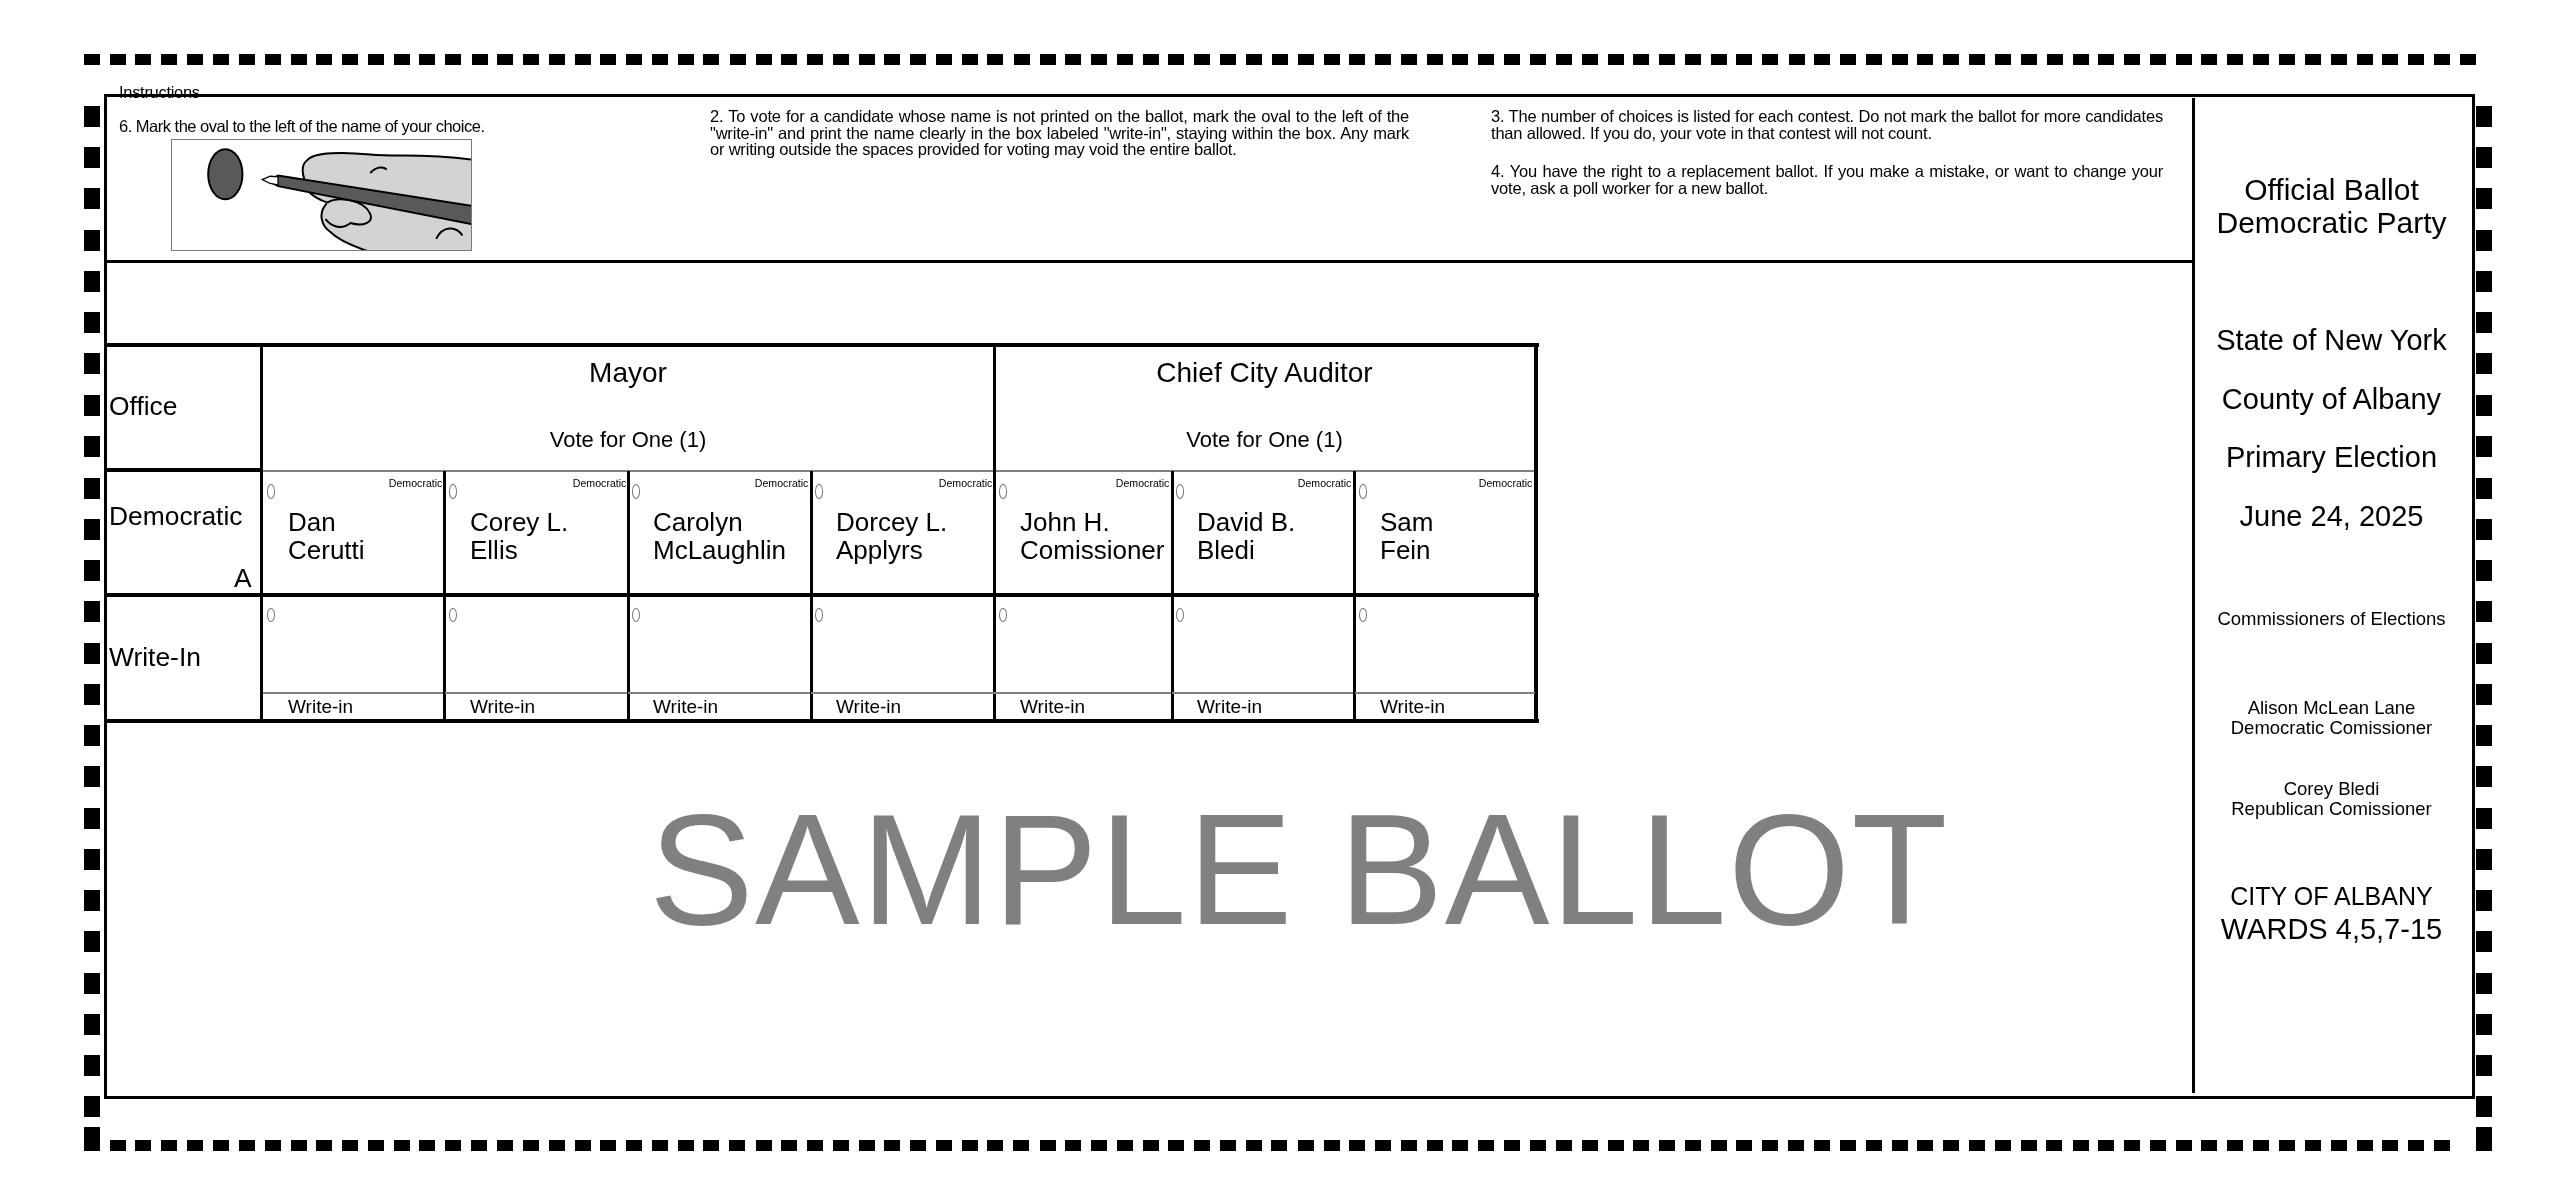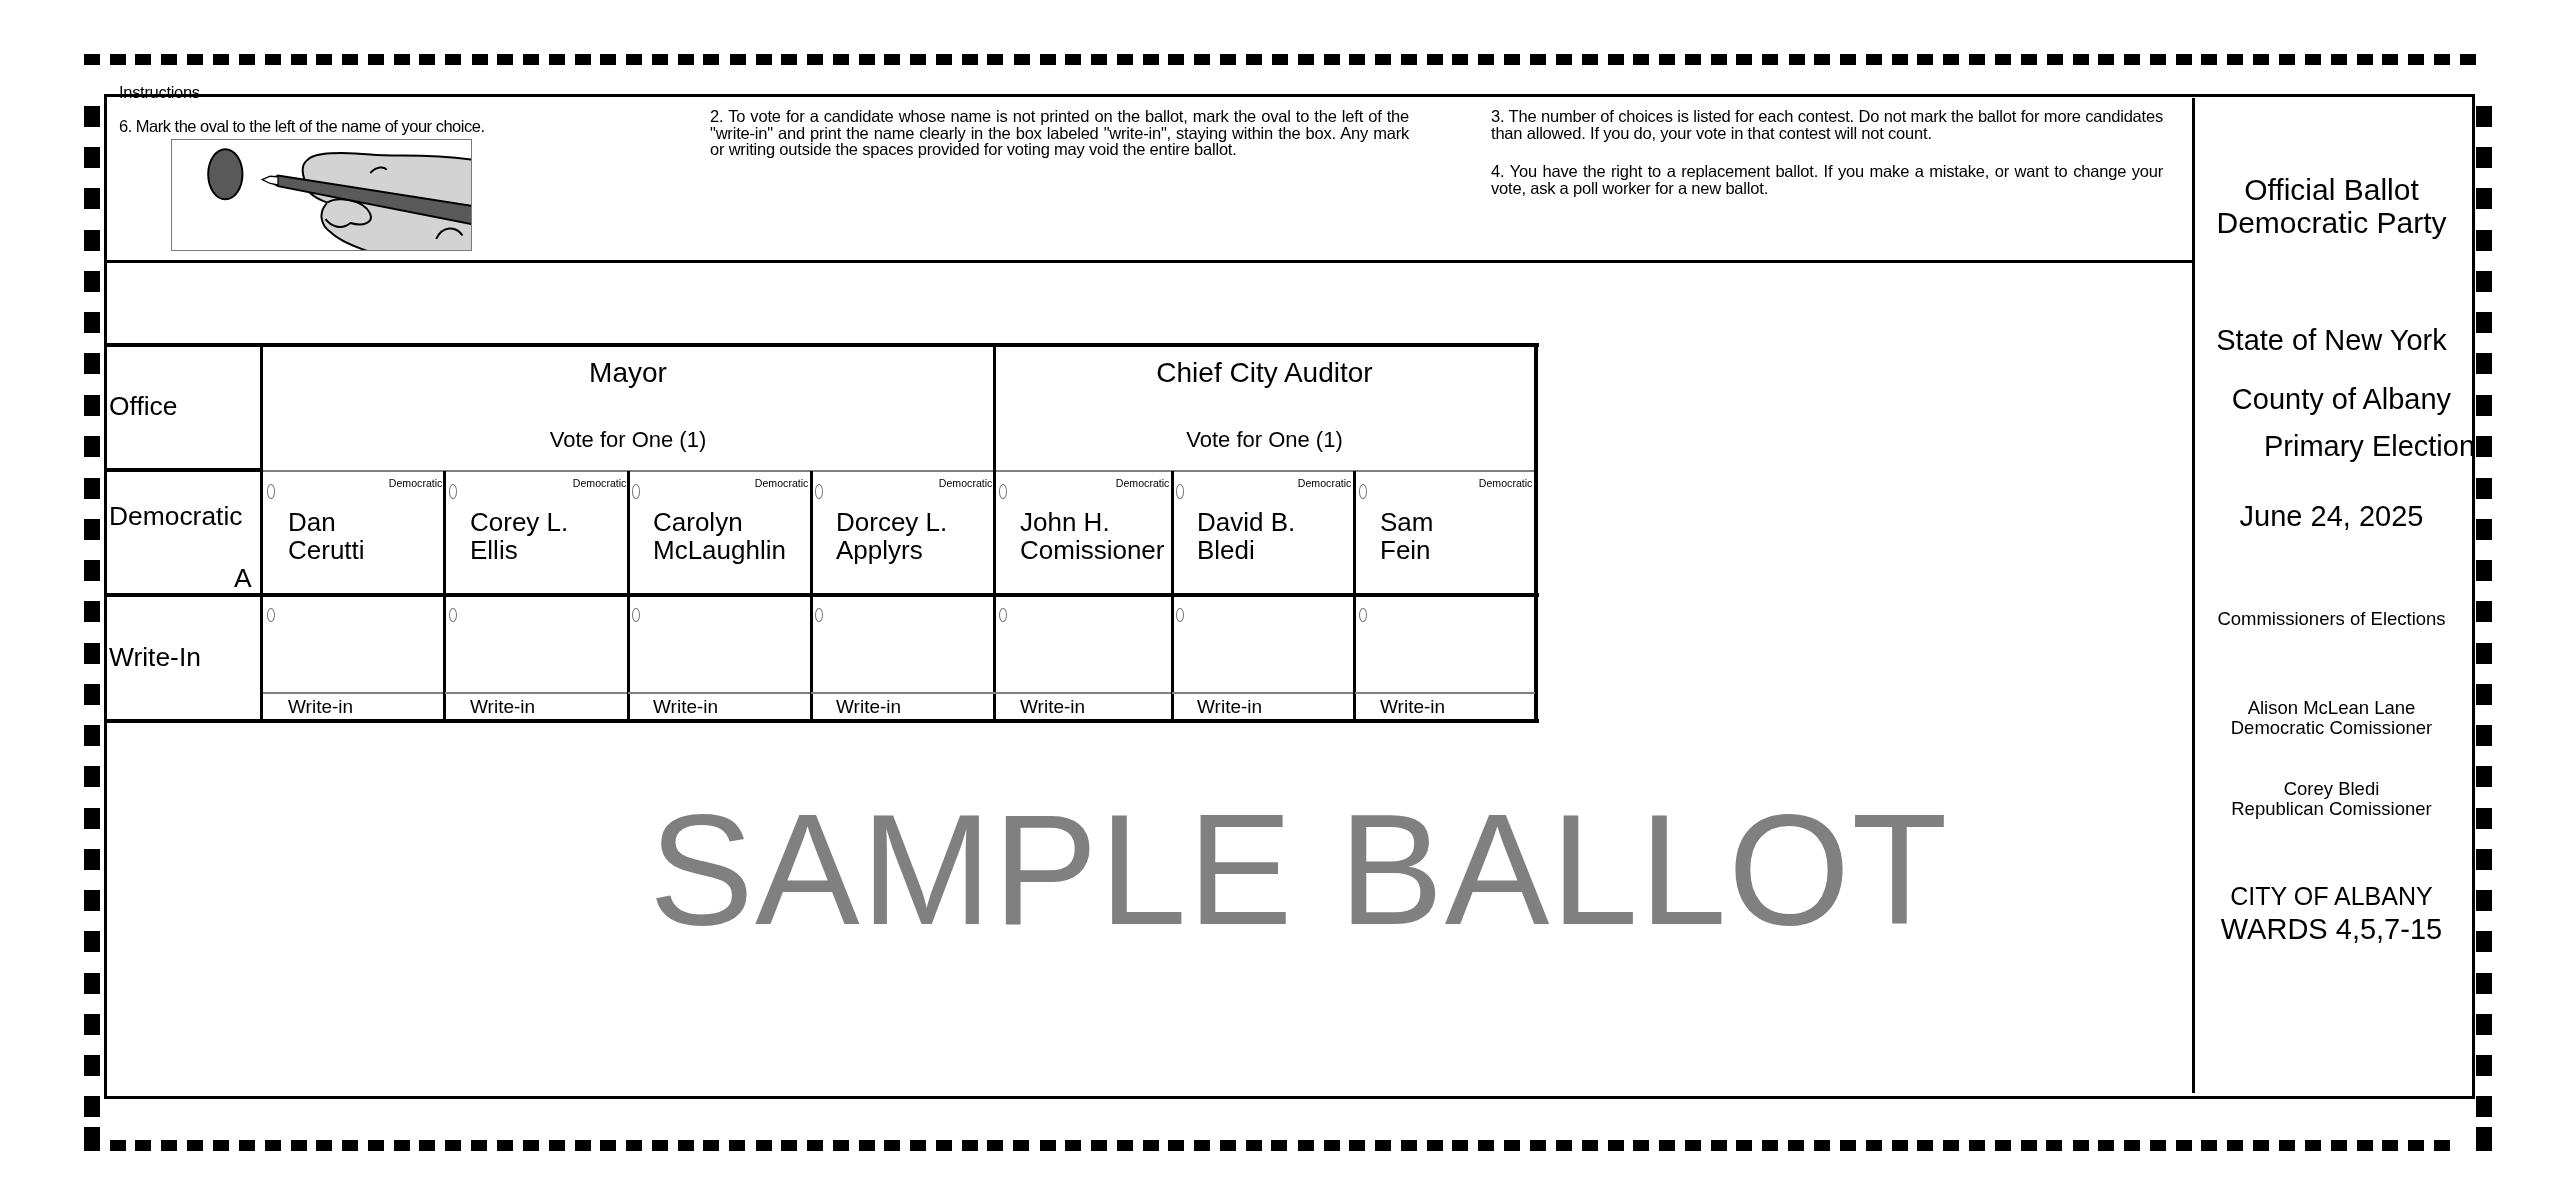--- a/index.html
+++ b/index.html
@@ -301,22 +301,22 @@
   </svg>
 </div>
 
 <div class="abs instr-text instr-just" style="left:710px; top:108px; width:699px;">2. To vote for a candidate whose name is not printed on the ballot, mark the oval to the left of the "write-in" and print the name clearly in the box labeled "write-in", staying within the box. Any mark or writing outside the spaces provided for voting may void the entire ballot.</div>
 <div class="abs instr-text instr-just" style="left:1491px; top:108px; width:672px;">3. The number of choices is listed for each contest. Do not mark the ballot for more candidates than allowed. If you do, your vote in that contest will not count.</div>
 <div class="abs instr-text instr-just" style="left:1491px; top:163px; width:672px;">4. You have the right to a replacement ballot. If you make a mistake, or want to change your vote, ask a poll worker for a new ballot.</div>
 
 <div class="side side-xl" style="top:173px;">Official Ballot</div>
 <div class="side side-xl" style="top:206px;">Democratic Party</div>
 <div class="side side-l" style="top:324px;">State of New York</div>
-<div class="side side-l" style="top:383px;padding-left:10px;">County of Albany</div>
-<div class="side side-l" style="top:430px;margin-left:38px;">Primary Election</div>
+<div class="side side-l" style="top:383px;">County of Albany</div>
+<div class="side side-l" style="top:441px;">Primary Election</div>
 <div class="side side-l" style="top:500px;">June 24, 2025</div>
 <div class="side side-s" style="top:609px;">Commissioners of Elections</div>
 <div class="side side-s" style="top:698px;">Alison McLean Lane</div>
 <div class="side side-s" style="top:718px;">Democratic Comissioner</div>
 <div class="side side-s" style="top:779px;">Corey Bledi</div>
 <div class="side side-s" style="top:799px;">Republican Comissioner</div>
 <div class="side side-m" style="top:880px; font-size:25px;">CITY OF ALBANY</div>
 <div class="side side-m" style="top:913px; font-size:29px;">WARDS 4,5,7-15</div>
 
 <div id="table">

